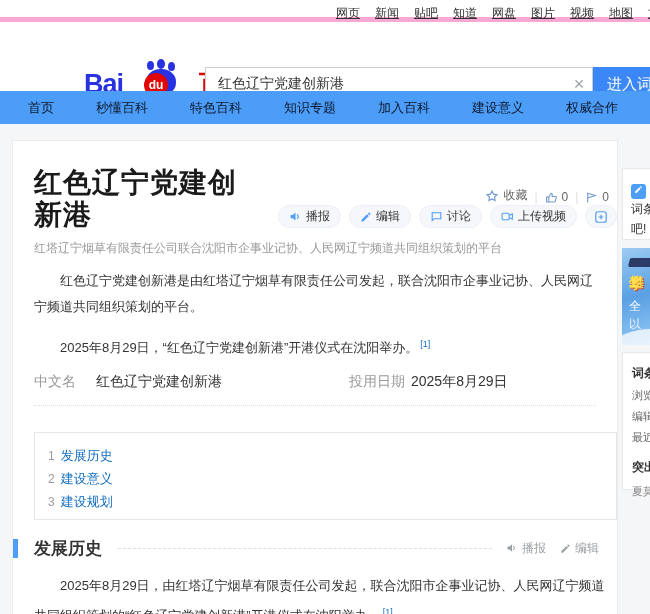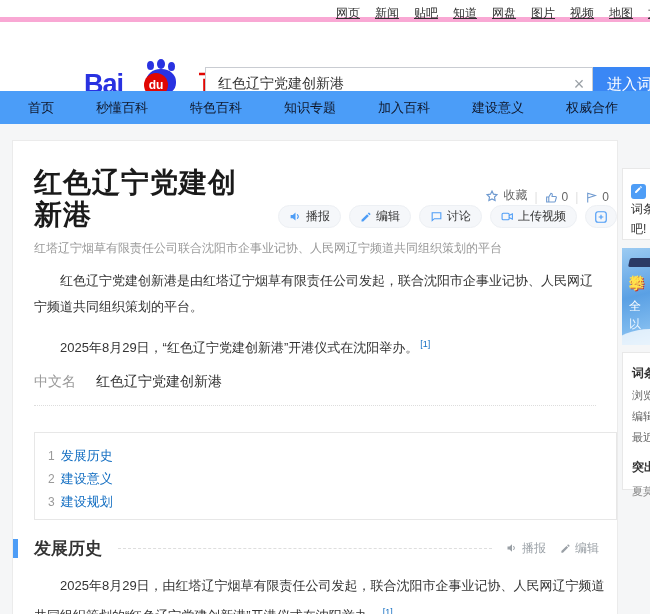--- a/index.html
+++ b/index.html
@@ -228,20 +228,24 @@
       <div class="subtitle">红塔辽宁烟草有限责任公司联合沈阳市企事业记协、人民网辽宁频道共同组织策划的平台</div>
 
       <p class="para">红色辽宁党建创新港是由红塔辽宁烟草有限责任公司发起，联合沈阳市企事业记协、人民网辽宁频道共同组织策划的平台。</p>
       <p class="para"><span>2025年8月29日，“红色辽宁党建创新港”开港仪式在沈阳举办。</span><sup class="ref-sup">[1]</sup></p>
 
       <div class="infotable">
         <div class="info-cell c1">
           <span class="ilabel">中文名</span>
           <span class="ivalue">红色辽宁党建创新港</span>
         </div>
+        <div class="info-cell">
+          <span class="ilabel">投用日期</span>
+          <span class="ivalue">2025年8月29日</span>
+        </div>
       </div>
 
       <div class="tocbox">
         <div class="toc-items">
           <div class="toc-item">
             <span class="toc-num">1</span><span class="toc-link">发展历史</span>
           </div>
           <div class="toc-item">
             <span class="toc-num">2</span><span class="toc-link">建设意义</span>
           </div>

